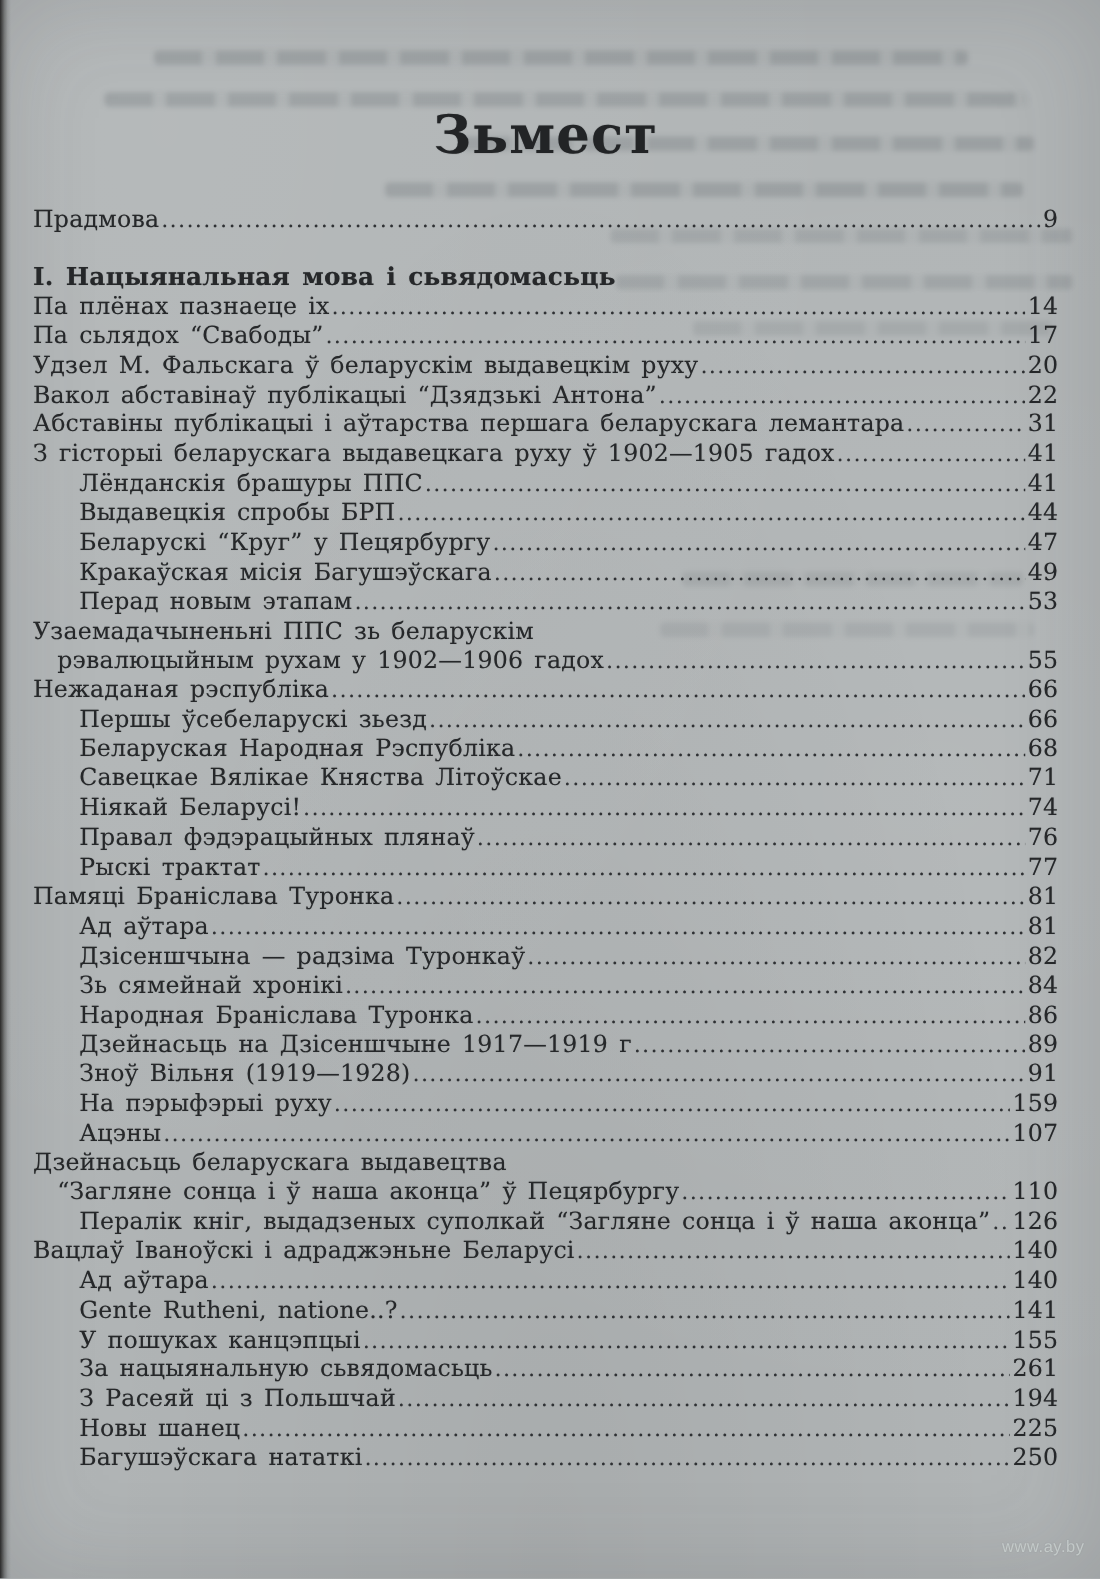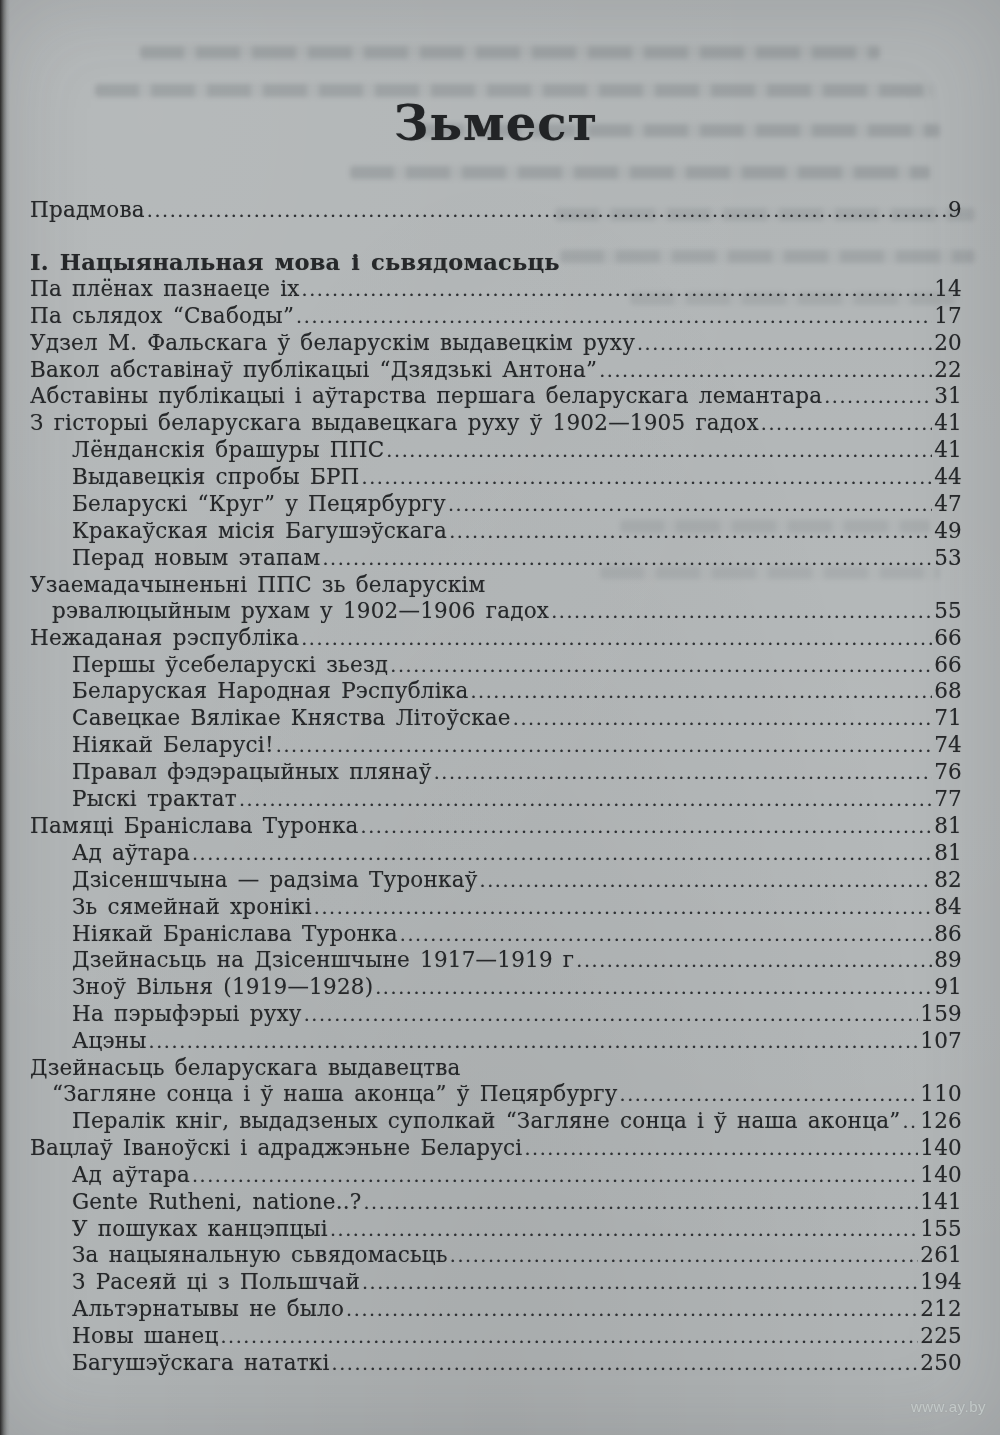--- a/index.html
+++ b/index.html
@@ -27,21 +27,21 @@
     filter:blur(2.6px);
   }
   .content{
     position:absolute;left:30px;right:38px;top:0;z-index:3;
   }
   .toc-title{
     margin-top:95px;margin-bottom:16px;
     text-align:center;font-size:48px;font-weight:bold;letter-spacing:1px;
     color:#222426;text-shadow:0 0 1px rgba(34,36,38,0.45);
   }
-  .toc-list{margin-top:46px;}
+  .toc-list{margin-top:36px;}
   .toc-row{
     display:flex;align-items:baseline;
     line-height:25.9px;font-size:21.5px;
     letter-spacing:0.2px;word-spacing:3px;
     text-shadow:0 0 0.8px rgba(38,40,42,0.4);
   }
   .toc-row.bold{font-weight:bold;font-size:22.5px;align-items:center;}
   .toc-row.gap-before{margin-top:26px;}
   .indent-1{padding-left:22px;}
   .indent-2{padding-left:42px;}
@@ -199,21 +199,21 @@
         <span class="toc-label">Дзісеншчына — радзіма Туронкаў</span>
         <span class="leader"></span>
         <span class="toc-page">82</span>
       </div>
       <div class="toc-row indent-2">
         <span class="toc-label">Зь сямейнай хронікі</span>
         <span class="leader"></span>
         <span class="toc-page">84</span>
       </div>
       <div class="toc-row indent-2">
-        <span class="toc-label">Ніякай Браніслава Туронка</span>
+        <span class="toc-label">Народная Браніслава Туронка</span>
         <span class="leader"></span>
         <span class="toc-page">86</span>
       </div>
       <div class="toc-row indent-2">
         <span class="toc-label">Дзейнасьць на Дзісеншчыне 1917—1919 г</span>
         <span class="leader"></span>
         <span class="toc-page">89</span>
       </div>
       <div class="toc-row indent-2">
         <span class="toc-label">Зноў Вільня (1919—1928)</span>
@@ -267,25 +267,20 @@
         <span class="toc-label">За нацыянальную сьвядомасьць</span>
         <span class="leader"></span>
         <span class="toc-page">261</span>
       </div>
       <div class="toc-row indent-2">
         <span class="toc-label">З Расеяй ці з Польшчай</span>
         <span class="leader"></span>
         <span class="toc-page">194</span>
       </div>
       <div class="toc-row indent-2">
-        <span class="toc-label">Альтэрнатывы не было</span>
-        <span class="leader"></span>
-        <span class="toc-page">212</span>
-      </div>
-      <div class="toc-row indent-2">
         <span class="toc-label">Новы шанец</span>
         <span class="leader"></span>
         <span class="toc-page">225</span>
       </div>
       <div class="toc-row indent-2">
         <span class="toc-label">Багушэўскага нататкі</span>
         <span class="leader"></span>
         <span class="toc-page">250</span>
       </div>
     </div>

